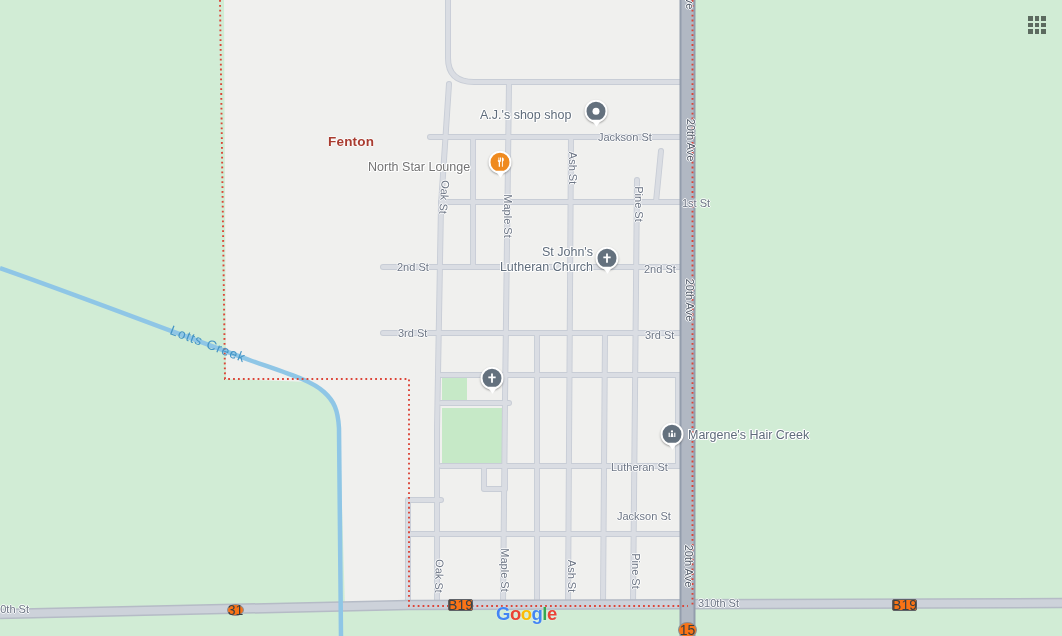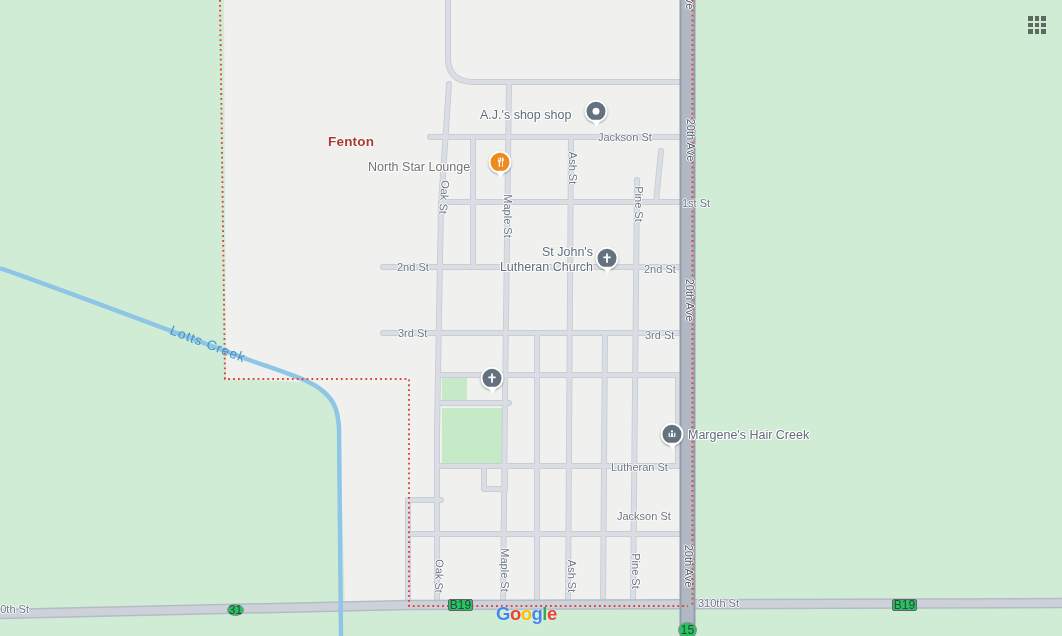--- a/index.html
+++ b/index.html
@@ -32,21 +32,21 @@
     border:2px solid #fff;box-shadow:0 1px 2px rgba(60,60,60,.45);
     transform:translate(-50%,-58%);display:flex;align-items:center;justify-content:center;z-index:6;}
   .pin::after{content:"";position:absolute;top:17.5px;left:50%;transform:translateX(-50%);
     width:0;height:0;border-left:5px solid transparent;border-right:5px solid transparent;
     border-top:7px solid #fff;}
   .pin.orange{background:#ef8a1f;}
   .pin .dot{width:7px;height:7px;border-radius:50%;background:#fff;}
   .pin svg{display:block;}
 
   
-  .badge{position:absolute;background:#22c55e;color:#3a4045;font-size:12px;line-height:1;
+  .badge{position:absolute;background:#f97316;color:#3a4045;font-size:14px;line-height:1;
     display:flex;align-items:center;justify-content:center;box-sizing:border-box;z-index:4;}
   .badge.oval{border:1px solid #8a9097;border-radius:50%;}
   .badge.rect{border:1px solid #5f6368;border-radius:2px;}
 
   
   .glogo{position:absolute;left:496px;top:603px;font-size:18.5px;font-weight:bold;
     letter-spacing:-.5px;z-index:8;text-shadow:0 0 2px rgba(255,255,255,.6);}
 
   
   .apps-grid{position:absolute;left:1028px;top:16px;display:grid;

